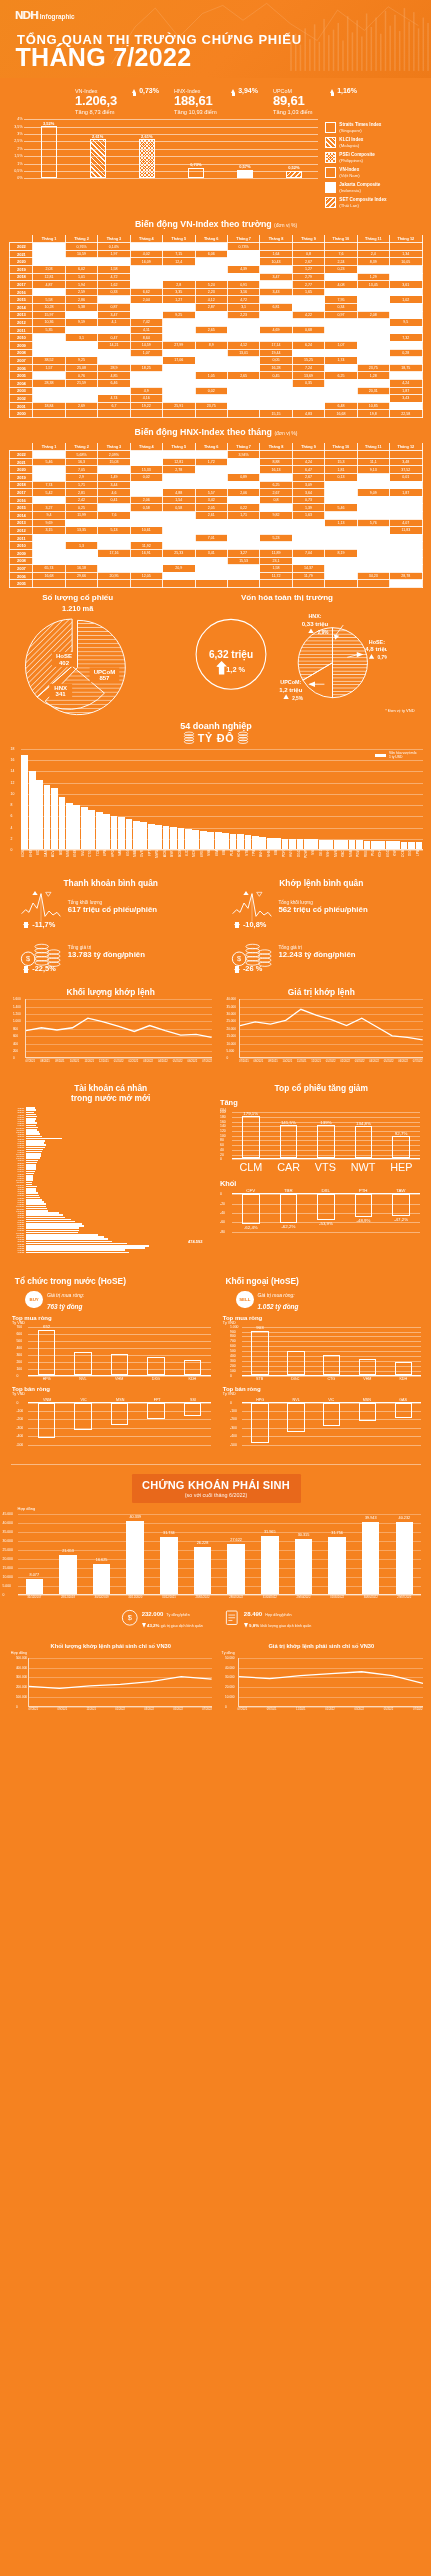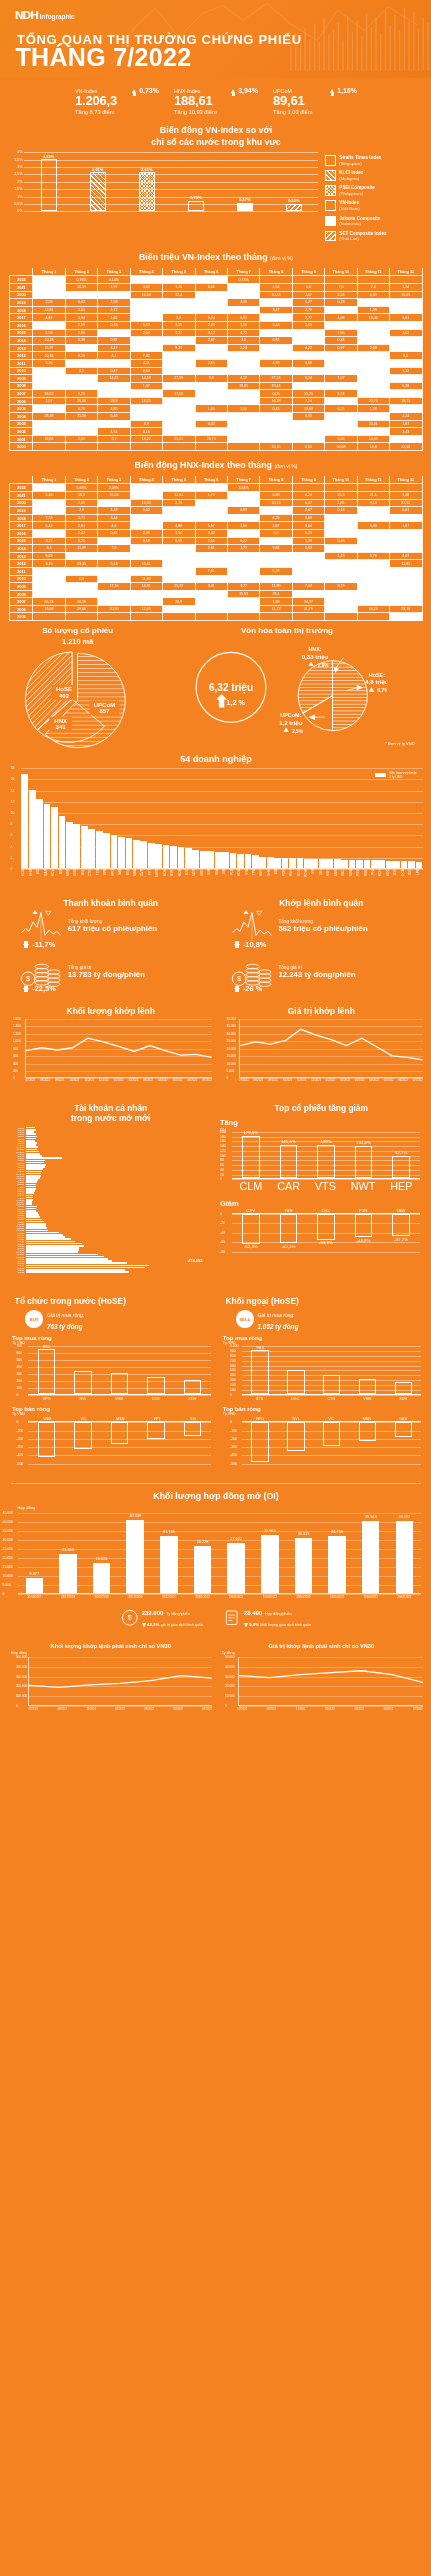--- a/index.html
+++ b/index.html
@@ -249,26 +249,20 @@
       <div class="top">
         <span class="nm">UPCoM</span>
         <span class="arrow-up"></span>
         <span class="pc">1,16%</span>
       </div>
       <div class="val">89,61</div>
       <div class="sub">Tăng 1,03 điểm</div>
     </div>
   </div>
 
-  <div style="margin-top:9.4px;">
-    <div class="sect-title">
-      <div>Biến động VN-Index so với</div>
-      <div>chỉ số các nước trong khu vực</div>
-    </div>
-  </div>
   <div class="regwrap">
     <div class="regchart">
       <div class="reg-y" id="regY">
           <div style="top: 0px;">4%</div>
           <div style="top: 7.4px;">3,5%</div>
           <div style="top: 15px;">3%</div>
           <div style="top: 22px;">2,5%</div>
           <div style="top: 30px;">2%</div>
           <div style="top: 37px;">1,5%</div>
           <div style="top: 45px;">1%</div>
@@ -350,21 +344,21 @@
           <span class="tx">
             <b>SET Composite Index</b>
             <i>(Thái Lan)</i>
           </span>
         </div>
       </div>
   </div>
 
   <div style="margin-top:6.7px;">
     <div class="sect-title">
-      <span>Biến triệu VN-Index theo tháng</span>
+      <span>Biến động VN-Index theo trường</span>
       <span class="unit">(đơn vị %)</span>
     </div>
   </div>
   <div class="tblwrap">
     <table class="mt" id="tblVN">
         <tbody>
           <tr class="hdr">
             <th class="yr"></th>
             <th class="">Tháng 1</th>
             <th class="">Tháng 2</th>
@@ -1104,20 +1098,35 @@
           <path d="M84 78 L84 26 A52 52 0 0 0 40 104 Z" fill="url(#ph4)" stroke="#fff" stroke-width="1.4"></path>
           <path d="M84 78 L40 104 A52 52 0 0 0 84 130 Z" fill="none" stroke="#fff" stroke-width="1.4"></path>
         </svg>
       </div>
       <div style="text-align:right; font-size:4px; padding-right:10.8px; margin-top:-2.7px;">* Đơn vị: tỷ VND</div>
     </div>
   </div>
 
   <div class="dn54">
     <div class="a">54 doanh nghiệp</div>
+    <div class="b">
+      <svg width="12" height="13.5" viewBox="0 0 18 20">
+        <ellipse cx="9" cy="4" rx="7" ry="2.6" fill="none" stroke="#fff" stroke-width="1.2"></ellipse>
+        <ellipse cx="9" cy="8" rx="7" ry="2.6" fill="none" stroke="#fff" stroke-width="1.2"></ellipse>
+        <ellipse cx="9" cy="12" rx="7" ry="2.6" fill="none" stroke="#fff" stroke-width="1.2"></ellipse>
+        <ellipse cx="9" cy="16" rx="7" ry="2.6" fill="none" stroke="#fff" stroke-width="1.2"></ellipse>
+      </svg>
+      <span>TỶ ĐÔ</span>
+      <svg width="12" height="13.5" viewBox="0 0 18 20">
+        <ellipse cx="9" cy="4" rx="7" ry="2.6" fill="none" stroke="#fff" stroke-width="1.2"></ellipse>
+        <ellipse cx="9" cy="8" rx="7" ry="2.6" fill="none" stroke="#fff" stroke-width="1.2"></ellipse>
+        <ellipse cx="9" cy="12" rx="7" ry="2.6" fill="none" stroke="#fff" stroke-width="1.2"></ellipse>
+        <ellipse cx="9" cy="16" rx="7" ry="2.6" fill="none" stroke="#fff" stroke-width="1.2"></ellipse>
+      </svg>
+    </div>
   </div>
 
   <div class="bigwrap">
     <div class="big-legend">
       <span class="sw"></span>
       <span class="tx">
         <span>Vốn hóa vượt mốc</span><br>
         <span>1 tỷ USD</span>
       </span>
     </div>
@@ -1767,21 +1776,21 @@
               </div>
             </div>
           <div id="gainX" style="display:flex;justify-content:space-around;margin-top:1.3px;">
               <span>CLM</span>
               <span>CAR</span>
               <span>VTS</span>
               <span>NWT</span>
               <span>HEP</span>
             </div>
         </div>
-        <div style="font-size:7.4px;font-weight:bold;margin-top:6.7px;">Giảm</div>
+        <div style="font-size:7.4px;font-weight:bold;margin-top:6.7px;">Khối</div>
         <div style="position:relative; margin-left:12px;">
           <div id="lossX" style="display:flex;justify-content:space-around;font-size:4.4px;">
               <span>CFV</span>
               <span>TBR</span>
               <span>DXL</span>
               <span>PTH</span>
               <span>TAW</span>
             </div>
           <div class="tsc" id="lossChart" style="height:38px; border-top:0.7px solid #fff;">
               <div class="gl" style="top: 0px;"></div>
@@ -1981,21 +1990,26 @@
               <div class="tsc-b" style="height: 23.4px;"></div>
               <div class="tsc-b" style="height: 18.4px;"></div>
               <div class="tsc-b" style="height: 15px;"></div>
             </div>
           </div>
       </div>
     </div>
   </div>
 
   <div class="divider" style="margin-top:20px;"></div>
-  <div class="sect-title" style="margin-top:6.7px;">Khối lượng hợp đồng mở (OI)</div>
+  <div style="padding-top:2.7px;">
+    <div class="ribbon" style="width:169px;">
+      <div class="t">CHỨNG KHOÁN PHÁI SINH</div>
+      <div class="s">(so với cuối tháng 6/2022)</div>
+    </div>
+  </div>
   <div style="font-size:4px;padding-left:17.5px;margin-top:2.7px;">Hợp đồng</div>
   <div class="oi" id="oiChart">
       <div class="g" style="top: 0px;"></div>
       <div class="yl" style="top: 0px;">45.000</div>
       <div class="g" style="top: 9px;"></div>
       <div class="yl" style="top: 9px;">40.000</div>
       <div class="g" style="top: 18px;"></div>
       <div class="yl" style="top: 18px;">35.000</div>
       <div class="g" style="top: 27px;"></div>
       <div class="yl" style="top: 27px;">30.000</div>

